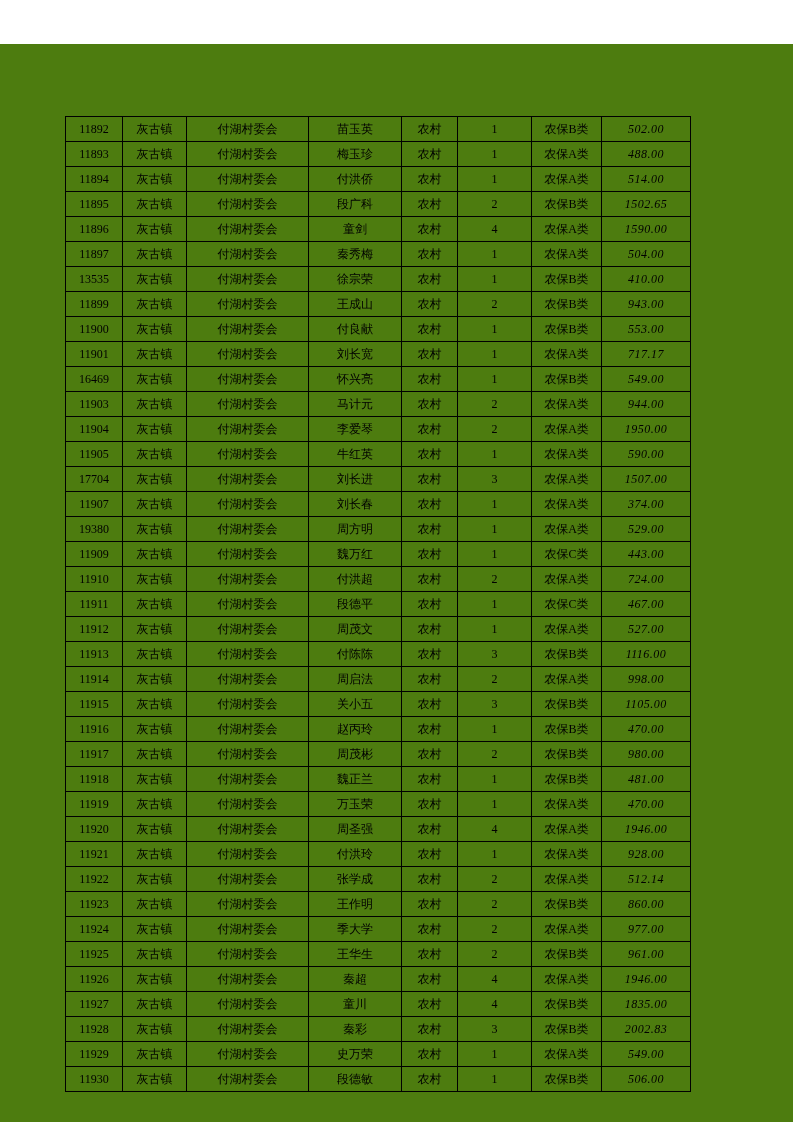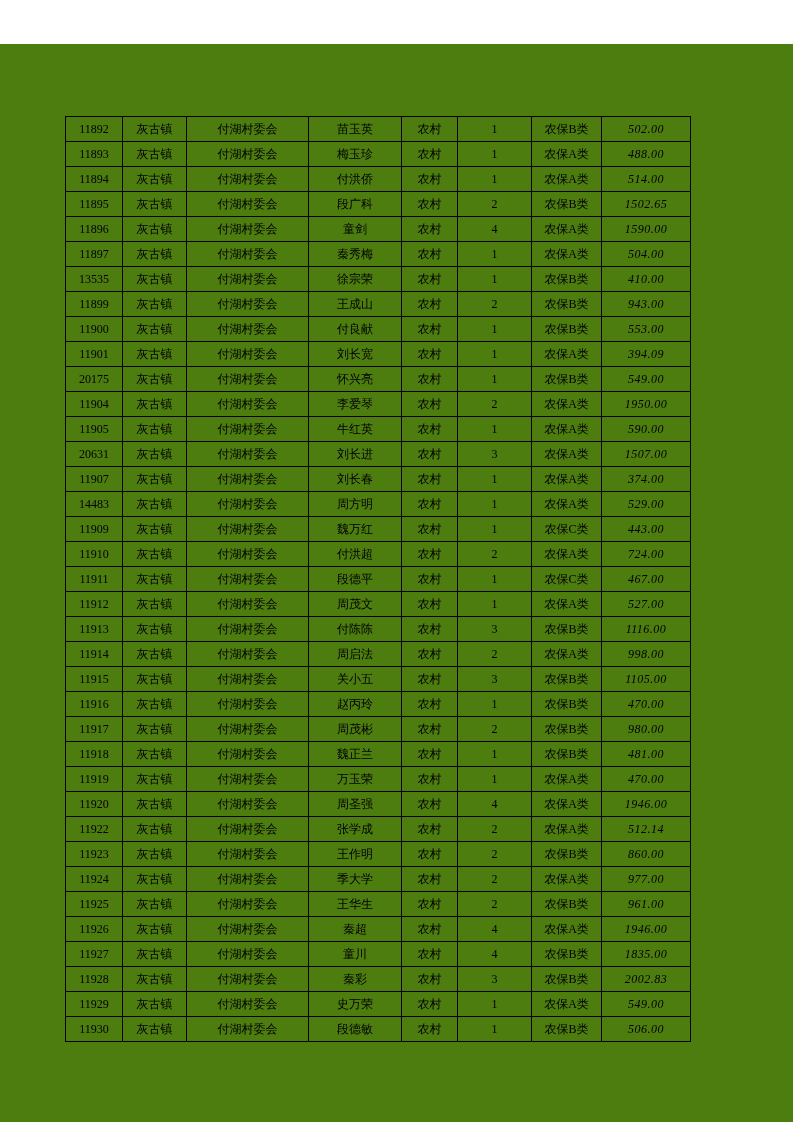--- a/index.html
+++ b/index.html
@@ -162,34 +162,44 @@
   </tr>
 
   <tr>
     <td>11901</td>
     <td>灰古镇</td>
     <td>付湖村委会</td>
     <td>刘长宽</td>
     <td>农村</td>
     <td>1</td>
     <td>农保A类</td>
-    <td class="amount">394.09</td>
-  </tr>
-
-  <tr>
-    <td>20175</td>
+    <td class="amount">717.17</td>
+  </tr>
+
+  <tr>
+    <td>16469</td>
     <td>灰古镇</td>
     <td>付湖村委会</td>
     <td>怀兴亮</td>
     <td>农村</td>
     <td>1</td>
     <td>农保B类</td>
     <td class="amount">549.00</td>
   </tr>
 
+  <tr>
+    <td>11903</td>
+    <td>灰古镇</td>
+    <td>付湖村委会</td>
+    <td>马计元</td>
+    <td>农村</td>
+    <td>2</td>
+    <td>农保A类</td>
+    <td class="amount">944.00</td>
+  </tr>
 
   <tr>
     <td>11904</td>
     <td>灰古镇</td>
     <td>付湖村委会</td>
     <td>李爱琴</td>
     <td>农村</td>
     <td>2</td>
     <td>农保A类</td>
     <td class="amount">1950.00</td>
@@ -200,21 +210,21 @@
     <td>灰古镇</td>
     <td>付湖村委会</td>
     <td>牛红英</td>
     <td>农村</td>
     <td>1</td>
     <td>农保A类</td>
     <td class="amount">590.00</td>
   </tr>
 
   <tr>
-    <td>20631</td>
+    <td>17704</td>
     <td>灰古镇</td>
     <td>付湖村委会</td>
     <td>刘长进</td>
     <td>农村</td>
     <td>3</td>
     <td>农保A类</td>
     <td class="amount">1507.00</td>
   </tr>
 
   <tr>
@@ -222,21 +232,21 @@
     <td>灰古镇</td>
     <td>付湖村委会</td>
     <td>刘长春</td>
     <td>农村</td>
     <td>1</td>
     <td>农保A类</td>
     <td class="amount">374.00</td>
   </tr>
 
   <tr>
-    <td>14483</td>
+    <td>19380</td>
     <td>灰古镇</td>
     <td>付湖村委会</td>
     <td>周方明</td>
     <td>农村</td>
     <td>1</td>
     <td>农保A类</td>
     <td class="amount">529.00</td>
   </tr>
 
   <tr>
@@ -364,20 +374,30 @@
     <td>11920</td>
     <td>灰古镇</td>
     <td>付湖村委会</td>
     <td>周圣强</td>
     <td>农村</td>
     <td>4</td>
     <td>农保A类</td>
     <td class="amount">1946.00</td>
   </tr>
 
+  <tr>
+    <td>11921</td>
+    <td>灰古镇</td>
+    <td>付湖村委会</td>
+    <td>付洪玲</td>
+    <td>农村</td>
+    <td>1</td>
+    <td>农保A类</td>
+    <td class="amount">928.00</td>
+  </tr>
 
   <tr>
     <td>11922</td>
     <td>灰古镇</td>
     <td>付湖村委会</td>
     <td>张学成</td>
     <td>农村</td>
     <td>2</td>
     <td>农保A类</td>
     <td class="amount">512.14</td>

